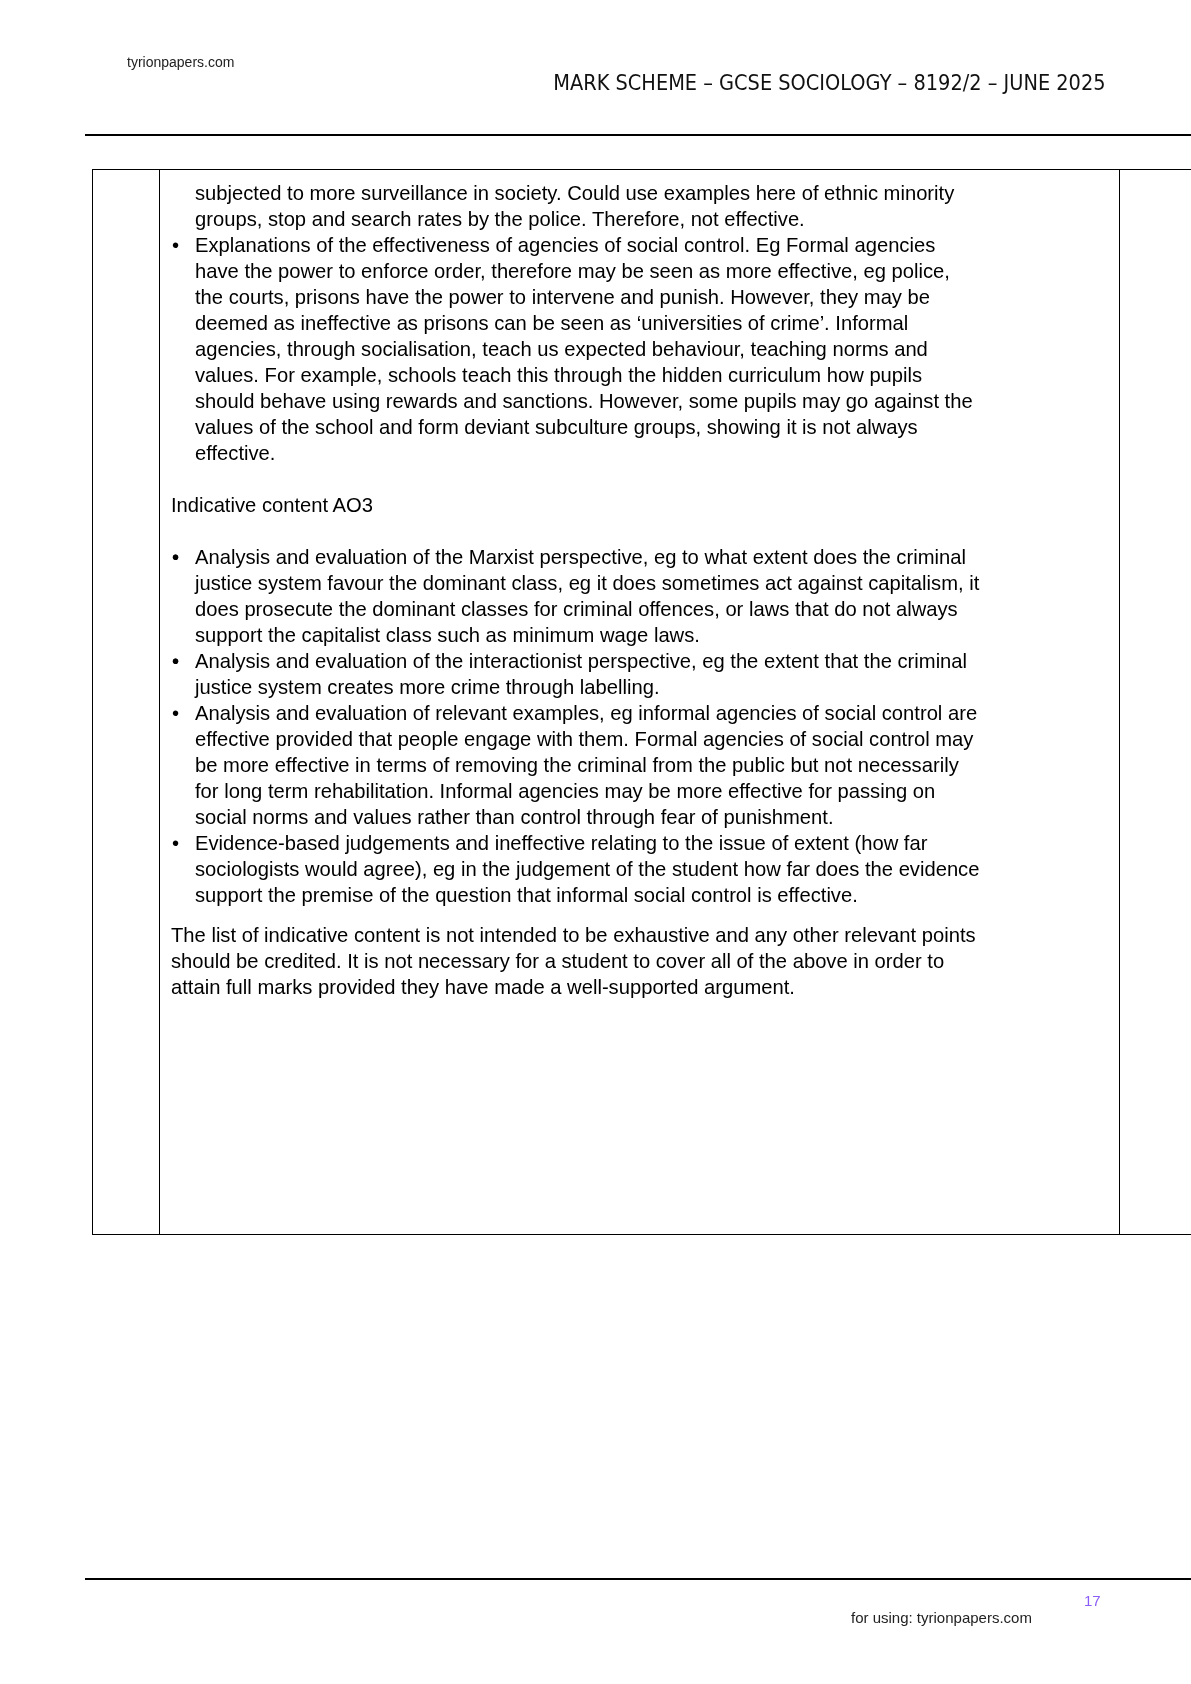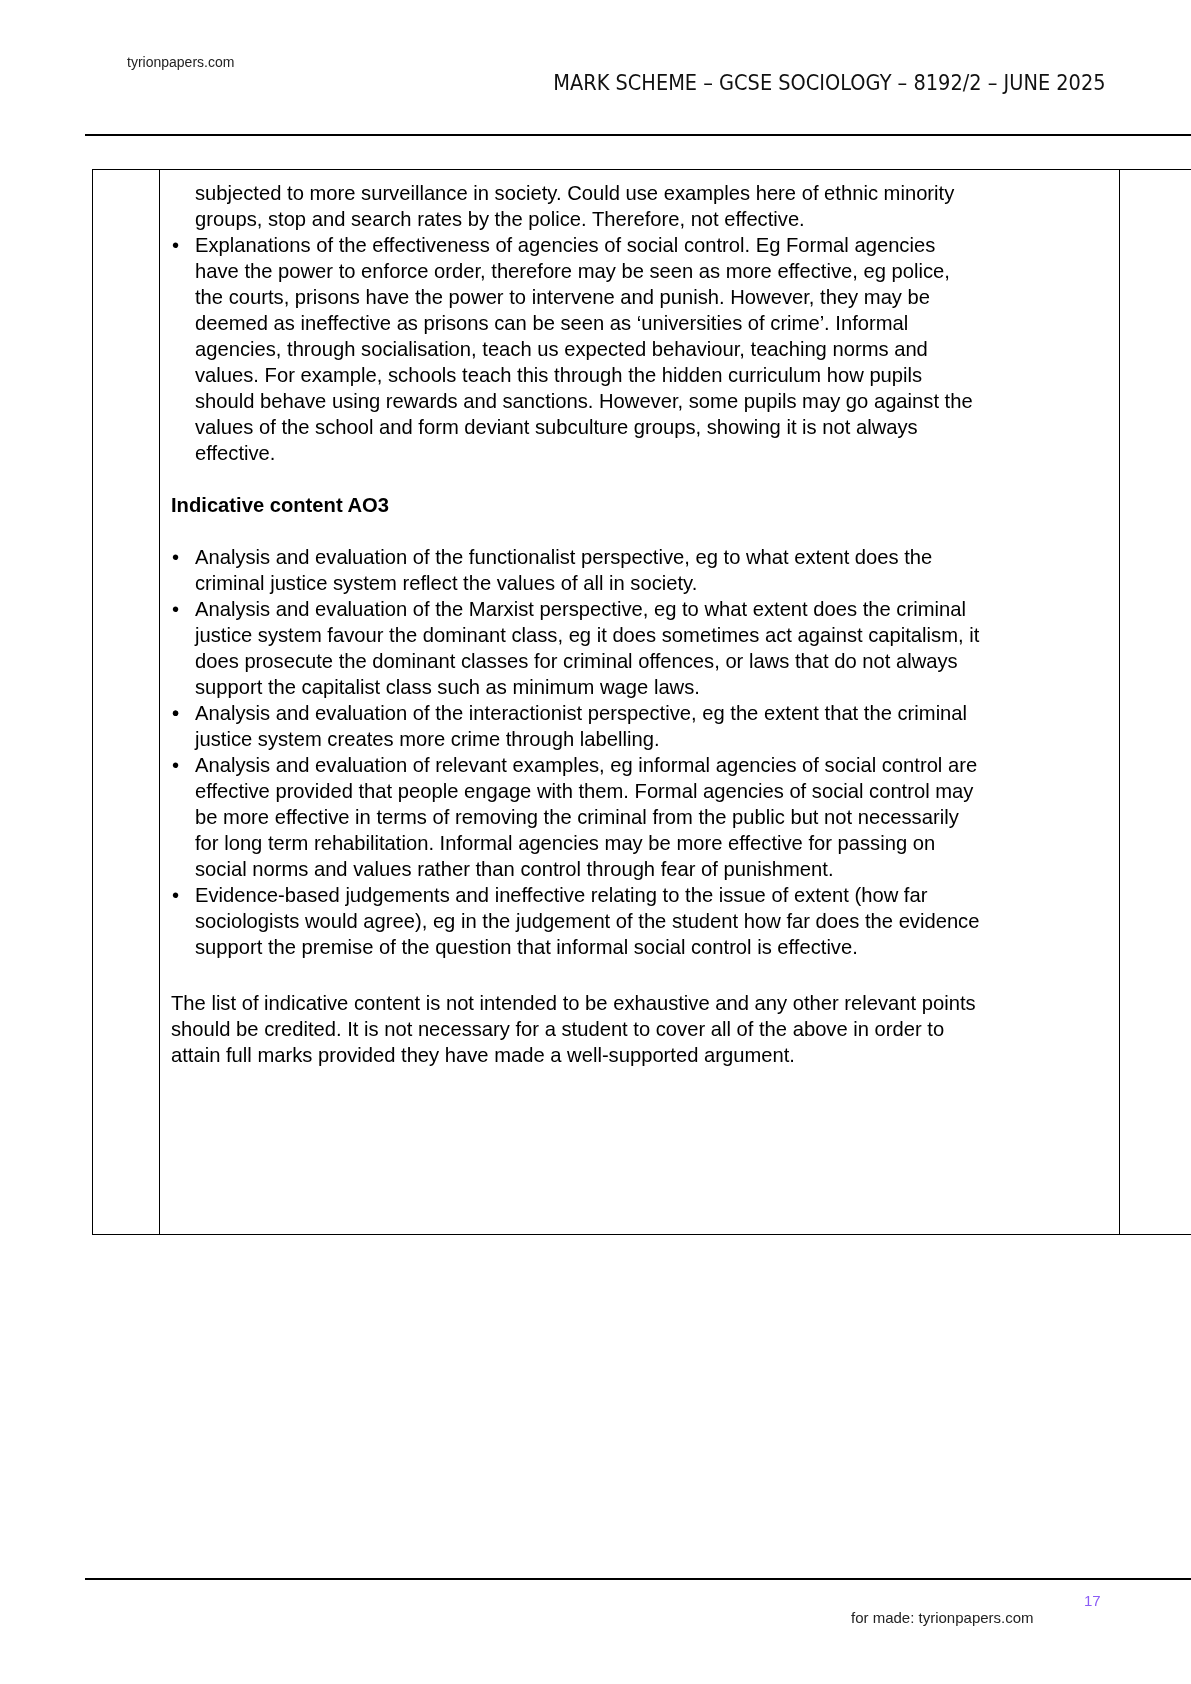--- a/index.html
+++ b/index.html
@@ -7,22 +7,22 @@
     .site-top { position: absolute; left: 127px; top: 54px; font-size: 14px; color: #222; }
     .header-title { position: absolute; right: 85px; top: 70px; font-family: "DejaVu Sans", sans-serif; font-size: 22px; font-weight: normal; letter-spacing: 0px; color: #111; transform: scaleX(0.88); transform-origin: right center; }
     .header-rule { position: absolute; left: 85px; top: 134px; width: 1106px; height: 2px; background: #000; }
     .table { position: absolute; left: 92px; top: 169px; width: 1126px; height: 1066px; border: 1.5px solid #000; box-sizing: border-box; }
     .col-left { position: absolute; left: 0; top: 0; width: 67px; height: 100%; border-right: 1.5px solid #000; box-sizing: border-box; }
     .col-right { position: absolute; right: 0; top: 0; width: 98px; height: 100%; border-left: 1.5px solid #000; box-sizing: border-box; }
     .content { position: absolute; left: 78px; top: 10px; width: 810px; font-size: 20.2px; line-height: 26px; }
     .bullet { position: relative; padding-left: 24px; }
     .bullet .dot { position: absolute; left: 1px; top: 0; }
     .cont { padding-left: 24px; }
-    .heading { font-weight: bold; margin-top: 26px; margin-bottom: 26px; }
-    .para { margin-top: 30px; }
+    .heading { font-weight: normal; margin-top: 26px; margin-bottom: 26px; }
+    .para { margin-top: 14px; }
     .footer-rule { position: absolute; left: 85px; top: 1578px; width: 1106px; height: 2px; background: #000; }
     .page-num { position: absolute; left: 1084px; top: 1592px; font-size: 15px; color: #8b5cf6; }
     .site-bottom { position: absolute; left: 851px; top: 1609px; font-size: 15px; color: #222; }
   </style>
 </head>
 <body>
 
 <div class="site-top">tyrionpapers.com</div>
 <div class="header-title">MARK SCHEME – GCSE SOCIOLOGY – 8192/2 – JUNE 2025</div>
 <div class="header-rule"></div>
@@ -34,21 +34,20 @@
     <div class="cont">subjected to more surveillance in society.  Could use examples here of ethnic minority groups, stop and search rates by the police.  Therefore, not effective.</div>
     <div class="bullet">
       <span class="dot">•</span>
       <span>Explanations of the effectiveness of agencies of social control.  Eg Formal agencies have the power to enforce order, therefore may be seen as more effective, eg police, the courts, prisons have the power to intervene and punish. However, they may be deemed as ineffective as prisons can be seen as ‘universities of crime’.  Informal agencies, through socialisation, teach us expected behaviour, teaching norms and values.  For example, schools teach this through the hidden curriculum how pupils should behave using rewards and sanctions.  However, some pupils may go against the values of the school and form deviant subculture groups, showing it is not always effective.</span>
     </div>
 
     <div class="heading">Indicative content AO3</div>
 
     <div class="bullet">
       <span class="dot">•</span>
-      <span>Analysis and evaluation of the functionalist perspective, eg to what extent does the criminal justice system reflect the values of all in society.</span>
     </div>
     <div class="bullet">
       <span class="dot">•</span>
       <span>Analysis and evaluation of the Marxist perspective, eg to what extent does the criminal justice system favour the dominant class, eg it does sometimes act against capitalism, it does prosecute the dominant classes for criminal offences, or laws that do not always support the capitalist class such as minimum wage laws.</span>
     </div>
     <div class="bullet">
       <span class="dot">•</span>
     </div>
     <div class="bullet">
       <span class="dot">•</span>
@@ -62,13 +61,13 @@
       <span class="dot">•</span>
       <span>Evidence-based judgements and ineffective relating to the issue of extent (how far sociologists would agree), eg in the judgement of the student how far does the evidence support the premise of the question that informal social control is effective.</span>
     </div>
 
     <div class="para">The list of indicative content is not intended to be exhaustive and any other relevant points should be credited.  It is not necessary for a student to cover all of the above in order to attain full marks provided they have made a well-supported argument.</div>
   </div>
 </div>
 
 <div class="footer-rule"></div>
 <div class="page-num">17</div>
-<div class="site-bottom">for made: tyrionpapers.com</div>
+<div class="site-bottom">for using: tyrionpapers.com</div>
 
 </body></html>

